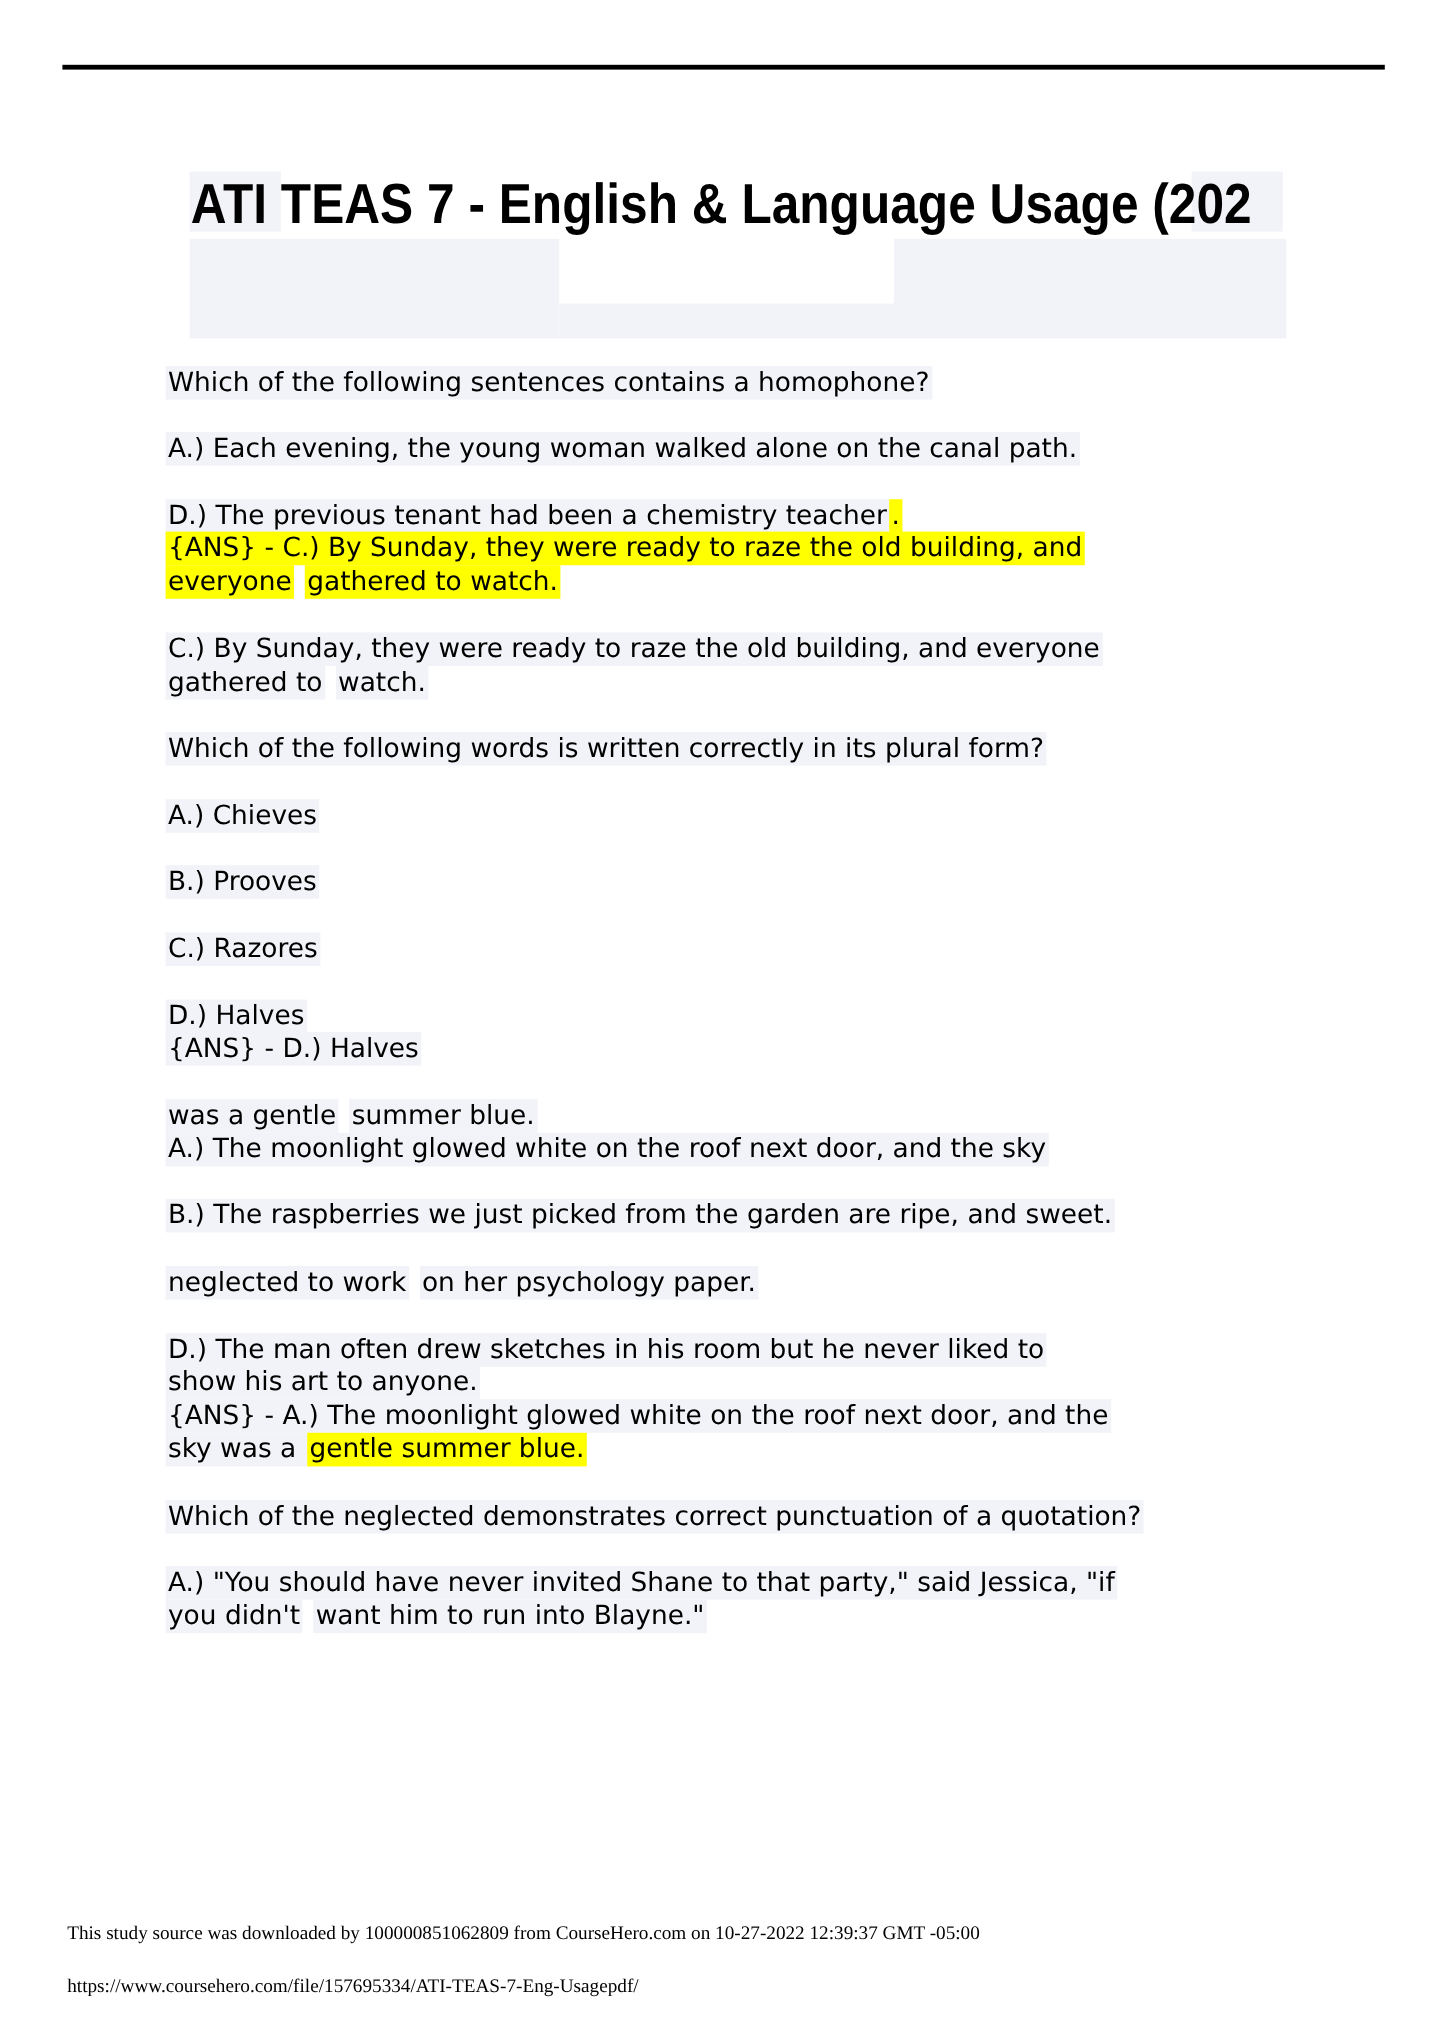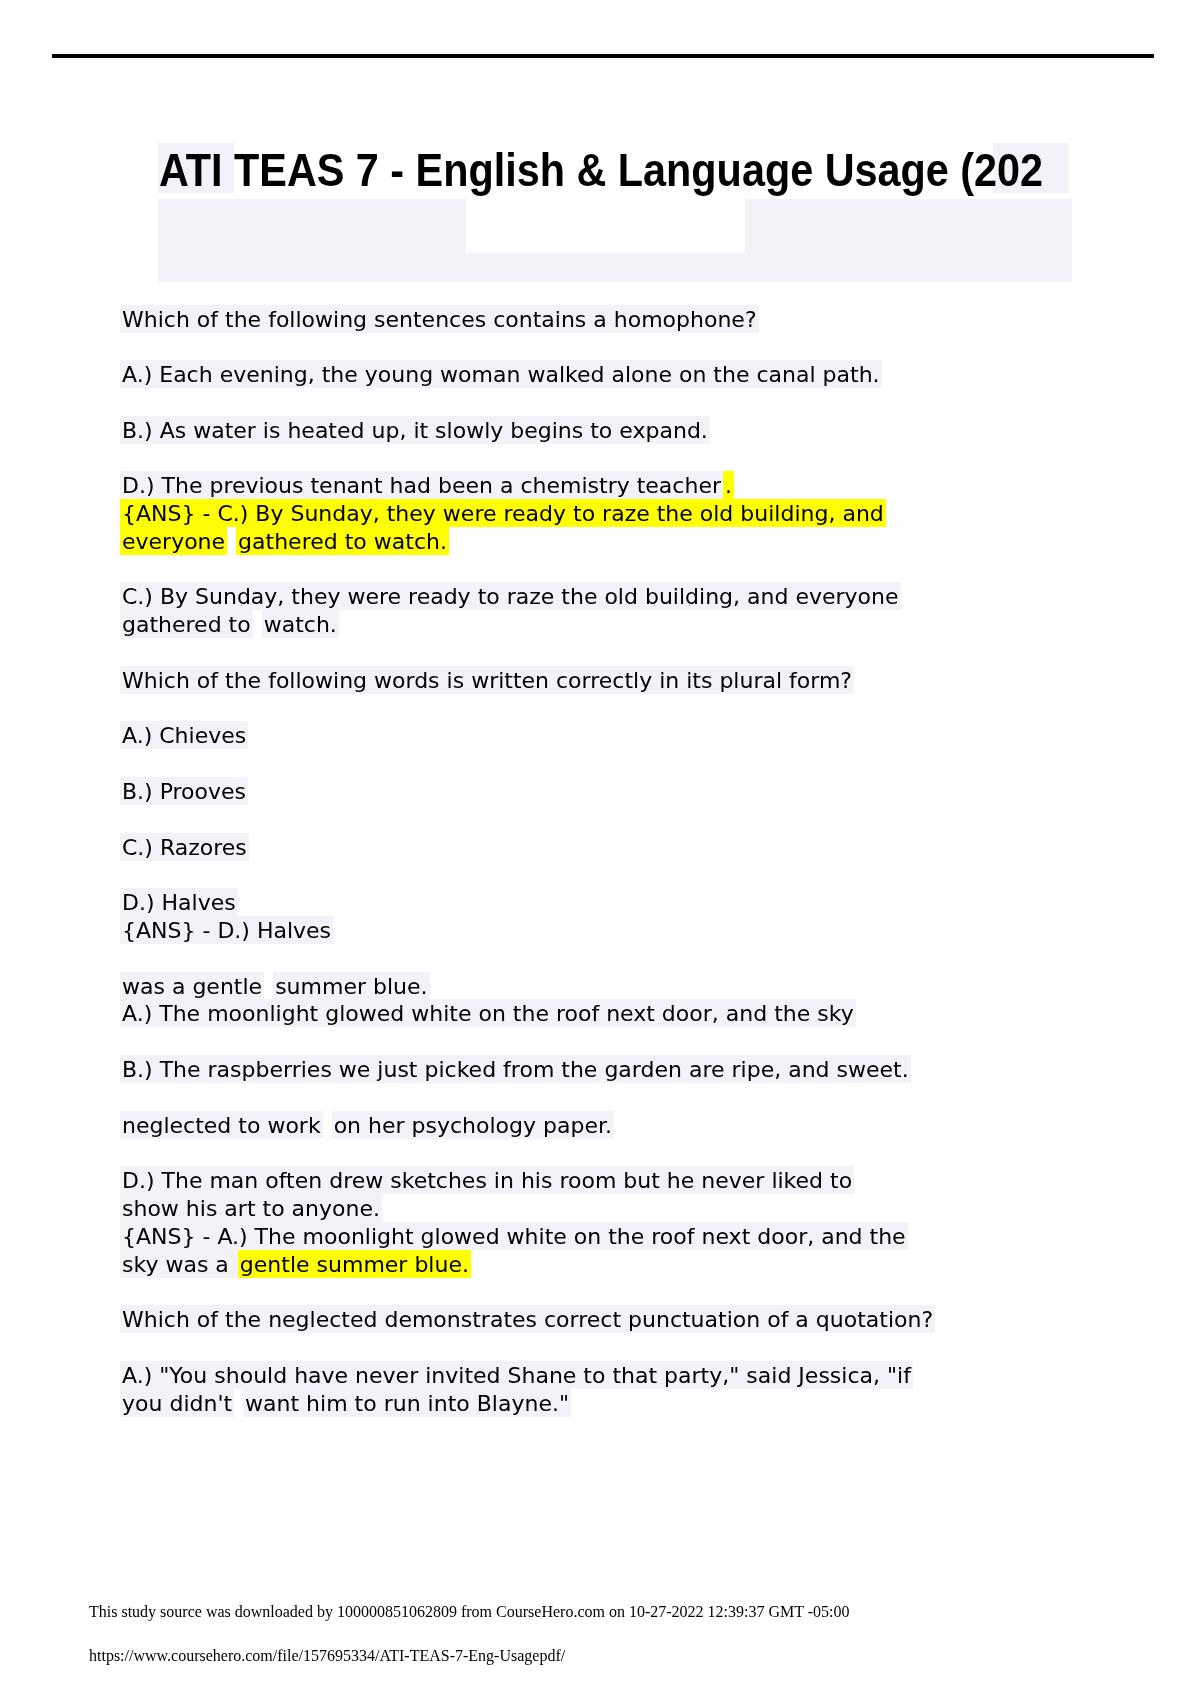--- a/index.html
+++ b/index.html
@@ -23,33 +23,33 @@
   #deco4{left:745px;top:199px;width:327px;height:83px;}
   #deco5{left:466px;top:253px;width:279px;height:29px;}
   .doc-title{
     position:absolute;left:159px;top:145px;margin:0;
     font-family:"Liberation Sans",sans-serif;
     font-weight:bold;font-size:47px;line-height:50px;
     transform:scaleX(0.88);transform-origin:0 0;
     white-space:nowrap;color:#000;
   }
   .content{
-    position:absolute;left:120px;top:305px;width:1000px;
+    position:absolute;left:138px;top:305px;width:1000px;
     font-size:22px;line-height:27.8px;
   }
   .para{margin:0 0 27.8px 0;}
   .line{white-space:nowrap;height:27.8px;}
   .seg{padding:1.5px 2px;}
   .hl-g{background:var(--hl-g,#f2f3f8);}
   .hl-y{background:var(--hl-y,#ffff00);}
   .hl-n{background:transparent;padding:1.5px 1px;}
   .footer-note,.footer-url{
     position:absolute;left:56px;
     font-family:"Liberation Serif",serif;
-    font-size:16px;line-height:18px;color:#000;white-space:nowrap;margin-left:33px;
+    font-size:16px;line-height:18px;color:#000;white-space:nowrap;
   }
   .footer-note{top:1603px;}
   .footer-url{top:1647px;}
 </style>
 </head>
 <body>
 
 <div class="top-rule"></div>
 
 <div class="deco" id="deco1"></div>
@@ -59,23 +59,20 @@
 <div class="deco" id="deco5"></div>
 
 <h1 class="doc-title">ATI TEAS 7 - English &amp; Language Usage (202</h1>
 
 <div class="content">
     <div class="para">
       <div class="line"><span class="seg hl-g">Which of the following sentences contains a homophone?</span></div>
     </div>
     <div class="para">
       <div class="line"><span class="seg hl-g">A.) Each evening, the young woman walked alone on the canal path.</span></div>
-    </div>
-    <div class="para">
-      <div class="line"><span class="seg hl-g">B.) As water is heated up, it slowly begins to expand.</span></div>
     </div>
     <div class="para">
       <div class="line"><span class="seg hl-g">D.) The previous tenant had been a chemistry teacher</span><span class="seg hl-y">.</span></div>
       <div class="line"><span class="seg hl-y">{ANS} - C.) By Sunday, they were ready to raze the old building, and</span></div>
       <div class="line"><span class="seg hl-y">everyone</span><span class="seg hl-n"> </span><span class="seg hl-y">gathered to watch.</span></div>
     </div>
     <div class="para">
       <div class="line"><span class="seg hl-g">C.) By Sunday, they were ready to raze the old building, and everyone</span></div>
       <div class="line"><span class="seg hl-g">gathered to</span><span class="seg hl-n"> </span><span class="seg hl-g">watch.</span></div>
     </div>

